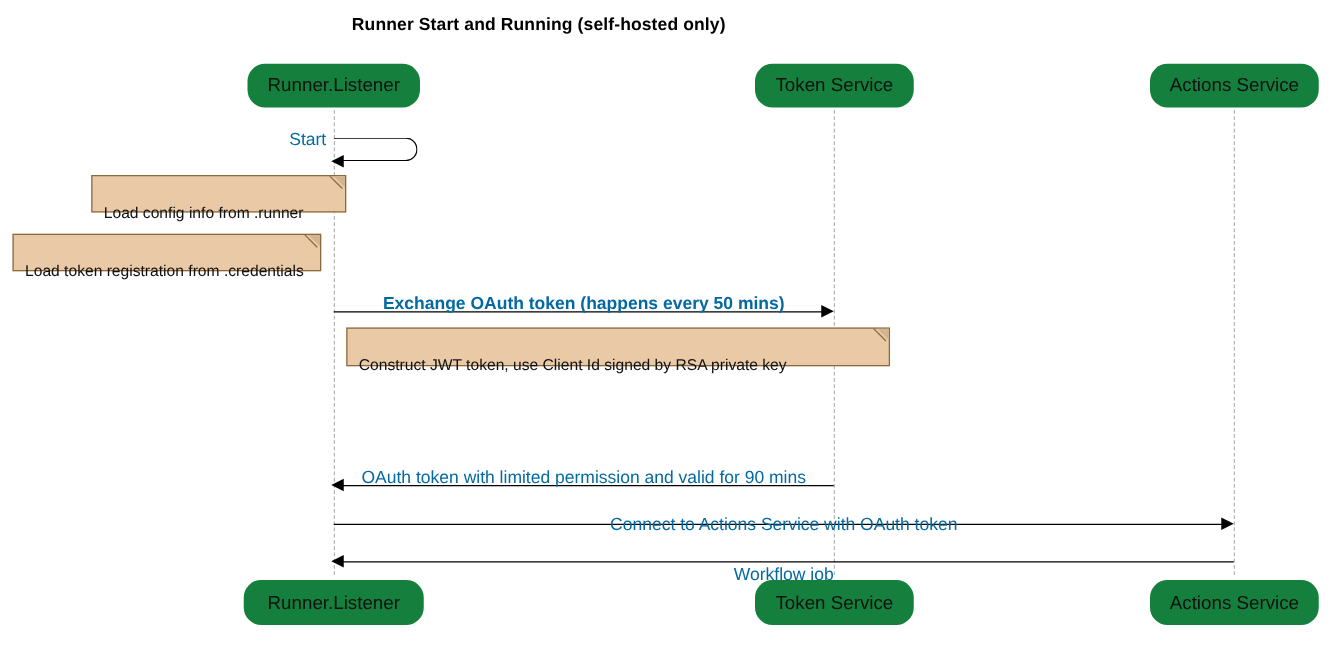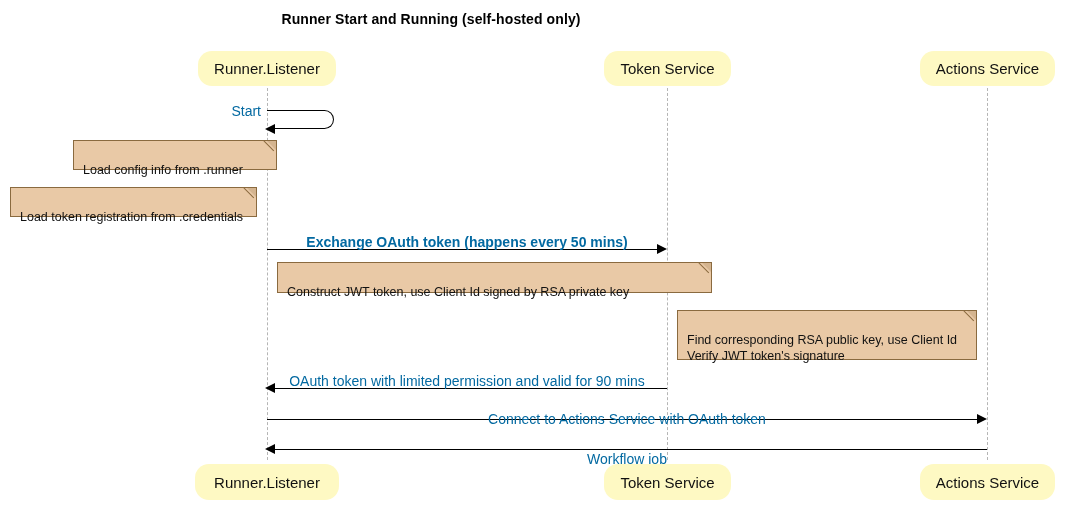--- a/index.html
+++ b/index.html
@@ -29,21 +29,21 @@
     color: #000000;
     letter-spacing: 0.1px;
   }
   .lifeline {
     position: absolute;
     width: 0;
     border-left: 1px dashed #b5b5b5;
   }
   .actor-box {
     position: absolute;
-    background: #fef9c3;
+    background: #15803d;
     border-radius: 14px;
     display: flex;
     align-items: center;
     justify-content: center;
     font-size: 15px;
     color: #111111;
     box-sizing: border-box;
     white-space: nowrap;
   }
   .note {
@@ -163,26 +163,20 @@
   <div class="msg-line" style="left:267px; top:249px; width:393px;"></div>
   <div class="arrowhead-right" style="left:657px; top:244px;"></div>
   <div class="msg-label" style="left:267px; top:234px; width:400px;font-weight:bold;">Exchange OAuth token (happens every 50 mins)</div>
 
   <div class="note" style="left:277px; top:262px; width:435px; height:31px;">
     <span>Construct JWT token, use Client Id signed by RSA private key</span>
     <span class="note-fold"></span>
     <span class="note-fold-edge"></span>
   </div>
 
-  <div class="note" style="left:677px; top:310px; width:300px; height:50px;">
-    <span>Find corresponding RSA public key, use Client Id
-Verify JWT token's signature</span>
-    <span class="note-fold"></span>
-    <span class="note-fold-edge"></span>
-  </div>
 
   <div class="msg-line" style="left:274px; top:388px; width:393px;"></div>
   <div class="arrowhead-left" style="left:265px; top:383px;"></div>
   <div class="msg-label" style="left:267px; top:373px; width:400px;">OAuth token with limited permission and valid for 90 mins</div>
 
   <div class="msg-line" style="left:267px; top:419px; width:713px;"></div>
   <div class="arrowhead-right" style="left:977px; top:414px;"></div>
   <div class="msg-label" style="left:267px; top:411px; width:720px;">Connect to Actions Service with OAuth token</div>
 
   <div class="msg-line" style="left:274px; top:449px; width:713px;"></div>

